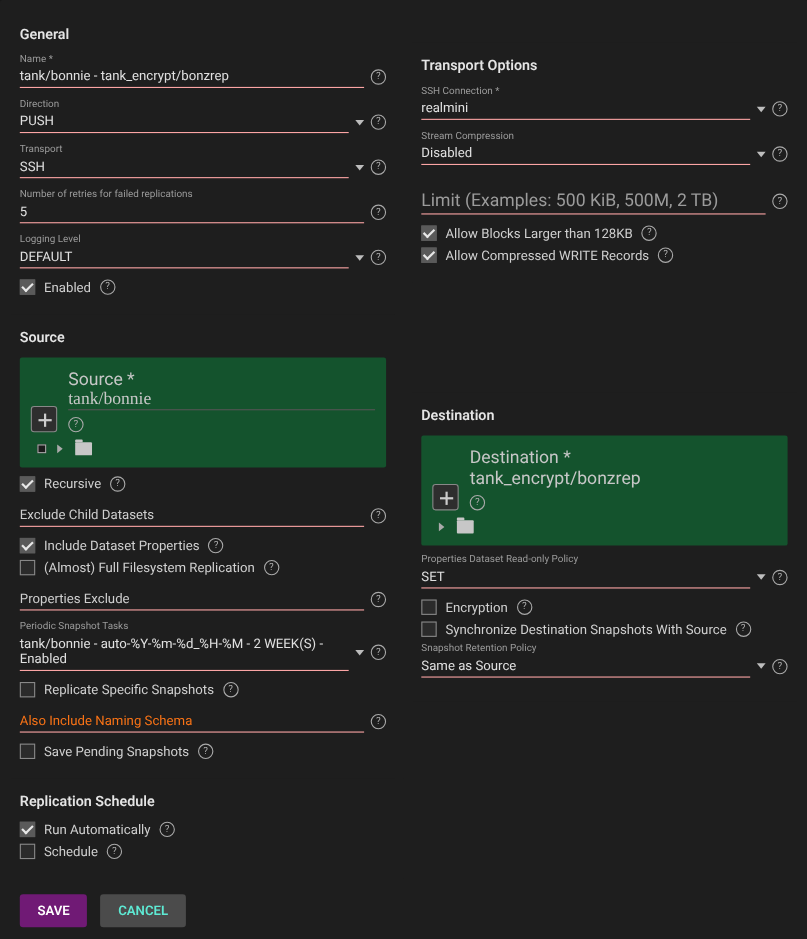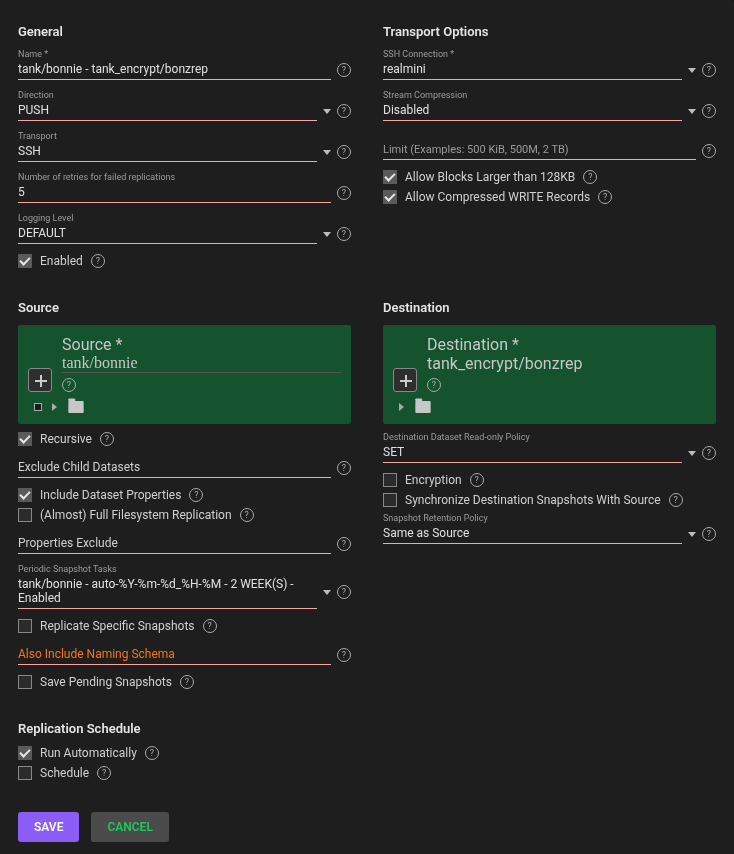--- a/index.html
+++ b/index.html
@@ -1,18 +1,18 @@
 <!DOCTYPE html>
 <html><head>
 <meta charset="utf-8">
 <style>
   * { box-sizing: border-box; font-family: -apple-system, BlinkMacSystemFont, "Segoe UI", Roboto, Arial, sans-serif; }
   html, body { margin:0; padding:0; background:#171717; }
   .page { width:734px; margin:0 auto; background:#1e1e1e; padding:10px 10px 20px 10px; color:#c7c7c7; border-radius:2px; }
-  .columns { display:flex; gap:16px; }
+  .columns { display:flex; gap:16px;align-items:center; }
   .col { flex:1; padding:8px 8px 12px 8px; }
   .card { background:#1e1e1e; }
   h4.section-title { font-size:13px; font-weight:600; color:#e5e5e5; margin:6px 0 10px 0; }
   .field { margin:4px 0 10px 0; position:relative; }
   .field .label { font-size:9px; color:#9b9b9b; line-height:11px; display:block; }
   .field .value-row { display:flex; align-items:center; gap:6px; }
   .field .value {
     flex:1; font-size:12px; color:#e0e0e0; padding:2px 0 3px 0;
     border-bottom:1px solid #fca5a5; min-height:18px;
   }
@@ -51,22 +51,22 @@
     width:18px;height:14px;background:#c7c7c7;border-radius:1px;position:relative;
   }
   .folder-icon::before {
     content:""; position:absolute; top:-3px; left:0; width:8px; height:3px; background:#c7c7c7; border-radius:1px 1px 0 0;
   }
   .small-folder { transform:scale(0.85); }
   .buttons { display:flex; gap:12px; margin:14px 0 0 8px; }
   .btn {
     font-size:12px; font-weight:600; padding:8px 16px; border:none; border-radius:3px; cursor:pointer;
   }
-  .btn.primary { background:#8b5cf6; color:#fff; }
-  .btn.secondary { background:#4b4b4b; color:#22c55e; }
+  .btn.primary { background:#701a75; color:#fff; }
+  .btn.secondary { background:#4b4b4b; color:#5eead4; }
   .source-inner { flex:1; }
 </style>
 </head>
 <body>
 
 <div class="page">
 
   <div class="columns">
 
     <div class="col card">
@@ -140,21 +140,21 @@
           <div class="value">Disabled</div>
           <span class="dropdown-arrow"></span>
           <span class="help-icon">?</span>
         </div>
       </div>
 
       <div class="hr-space"></div>
 
       <div class="field">
         <div class="value-row">
-          <div class="value" style="color:#9b9b9b;font-size:11px;">Limit (Examples: 500 KiB, 500M, 2 TB)</div>
+          <div class="value" style="color:#9b9b9b;font-size:16px;">Limit (Examples: 500 KiB, 500M, 2 TB)</div>
           <span class="help-icon">?</span>
         </div>
       </div>
 
       <div class="chk-row">
         <span class="chk checked"></span>
         <span>Allow Blocks Larger than 128KB</span>
         <span class="help-icon">?</span>
       </div>
 
@@ -264,21 +264,21 @@
             </div>
           </div>
         </div>
         <div class="tree-row">
           <span class="tree-caret"></span>
           <span class="folder-icon small-folder"></span>
         </div>
       </div>
 
       <div class="field">
-        <span class="label">Destination Dataset Read-only Policy</span>
+        <span class="label">Properties Dataset Read-only Policy</span>
         <div class="value-row">
           <div class="value">SET</div>
           <span class="dropdown-arrow"></span>
           <span class="help-icon">?</span>
         </div>
       </div>
 
       <div class="chk-row">
         <span class="chk"></span>
         <span>Encryption</span>

